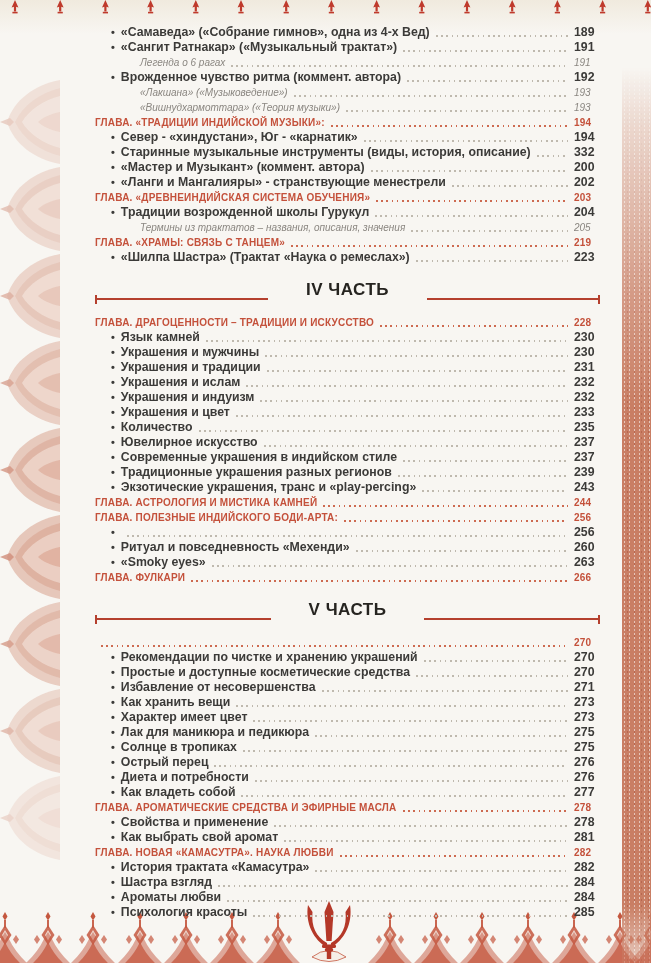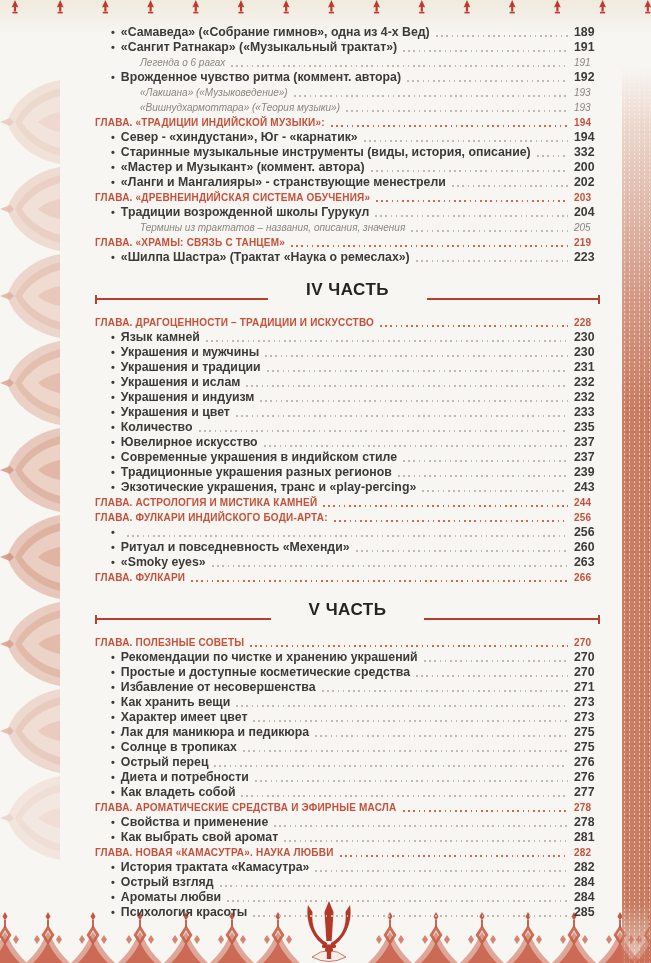--- a/index.html
+++ b/index.html
@@ -305,21 +305,21 @@
       <span class="label">Экзотические украшения, транс и «play-percing»</span>
       <span class="leader"></span>
       <span class="page-num">243</span>
     </div>
     <div class="row chapter">
       <span class="label">ГЛАВА. АСТРОЛОГИЯ И МИСТИКА КАМНЕЙ</span>
       <span class="leader"></span>
       <span class="page-num">244</span>
     </div>
     <div class="row chapter">
-      <span class="label">ГЛАВА. ФУЛКАРИ ИНДИЙСКОГО БОДИ-АРТА:</span>
+      <span class="label">ГЛАВА. ПОЛЕЗНЫЕ ИНДИЙСКОГО БОДИ-АРТА:</span>
       <span class="leader"></span>
       <span class="page-num">256</span>
     </div>
     <div class="row bullet">
       <span class="glyph">•</span>
       <span class="leader"></span>
       <span class="page-num">256</span>
     </div>
     <div class="row bullet">
       <span class="glyph">•</span>
@@ -337,21 +337,20 @@
       <span class="label">ГЛАВА. ФУЛКАРИ</span>
       <span class="leader"></span>
       <span class="page-num">266</span>
     </div>
     <div class="part-header">
       <span class="part-rule left"></span>
       <span class="part-title">V ЧАСТЬ</span>
       <span class="part-rule right"></span>
     </div>
     <div class="row chapter">
-      <span class="label">ГЛАВА. ПОЛЕЗНЫЕ СОВЕТЫ</span>
       <span class="leader"></span>
       <span class="page-num">270</span>
     </div>
     <div class="row bullet">
       <span class="glyph">•</span>
       <span class="label">Рекомендации по чистке и хранению украшений</span>
       <span class="leader"></span>
       <span class="page-num">270</span>
     </div>
     <div class="row bullet">
@@ -431,21 +430,21 @@
       <span class="page-num">282</span>
     </div>
     <div class="row bullet">
       <span class="glyph">•</span>
       <span class="label">История трактата «Камасутра»</span>
       <span class="leader"></span>
       <span class="page-num">282</span>
     </div>
     <div class="row bullet">
       <span class="glyph">•</span>
-      <span class="label">Острый взгляд</span>
+      <span class="label">Шастра взгляд</span>
       <span class="leader"></span>
       <span class="page-num">284</span>
     </div>
     <div class="row bullet">
       <span class="glyph">•</span>
       <span class="label">Ароматы любви</span>
       <span class="leader"></span>
       <span class="page-num">284</span>
     </div>
     <div class="row bullet">

